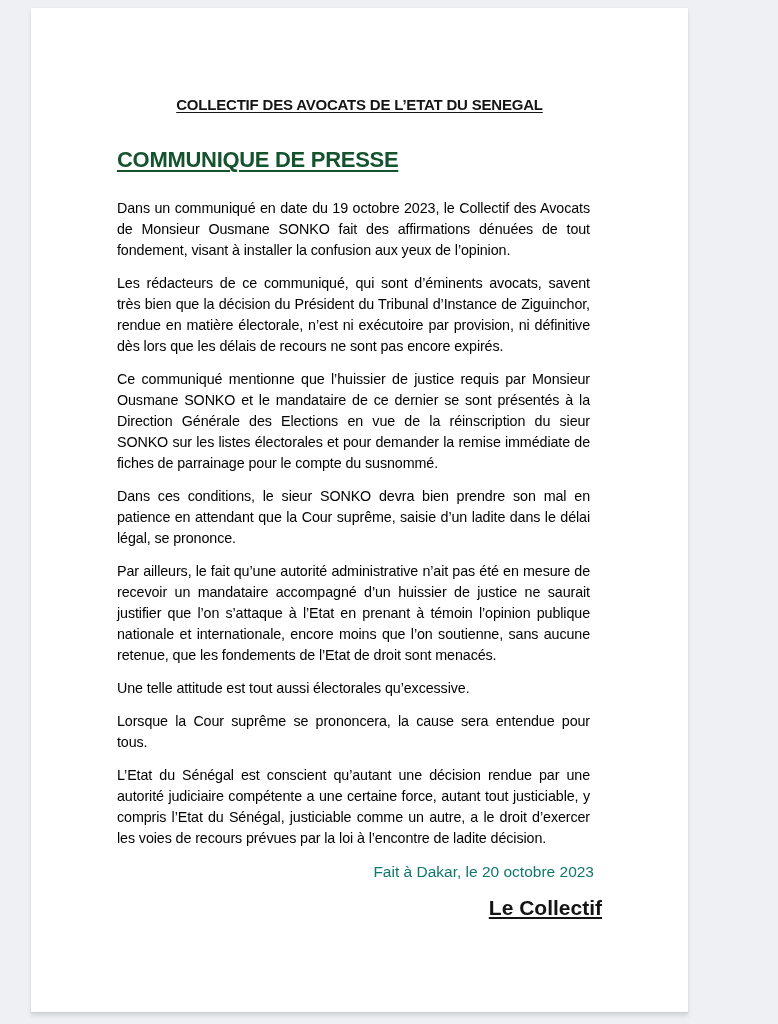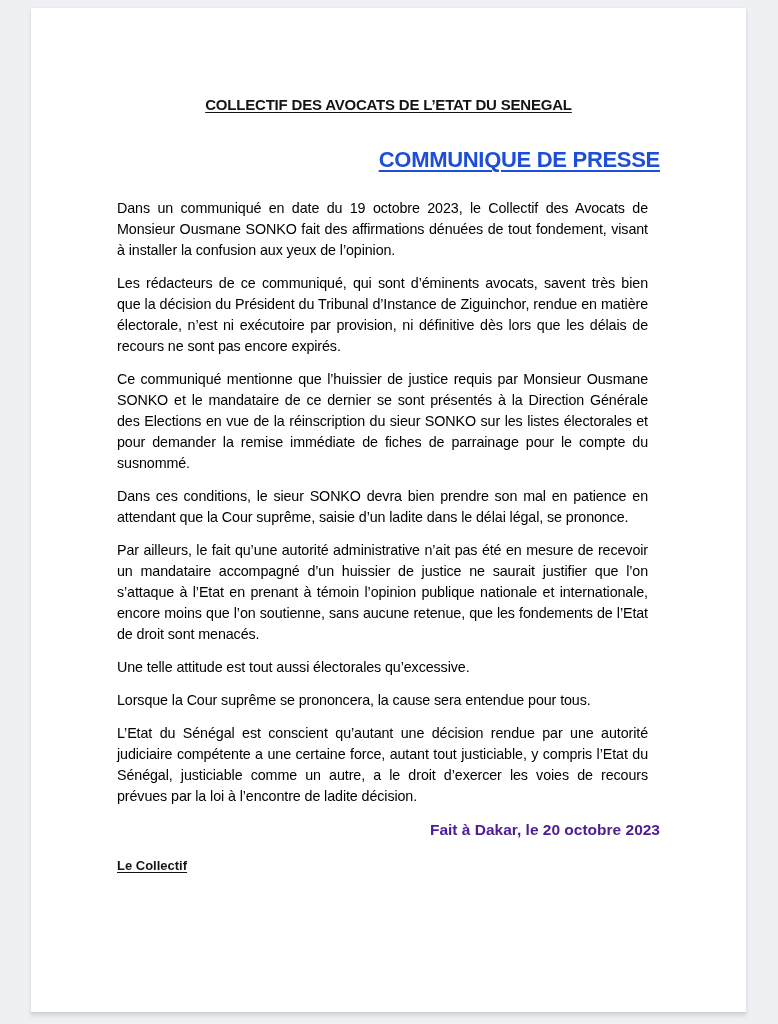--- a/index.html
+++ b/index.html
@@ -11,21 +11,21 @@
     height: 1024px;
     background: #eef0f3;
     position: relative;
     font-family: "Liberation Sans", "DejaVu Sans", sans-serif;
     overflow: hidden;
   }
   .paper {
     position: absolute;
     left: 31px;
     top: 8px;
-    width: 715px;
+    width: 657px;
     height: 1005px;
     background: #ffffff;
     border-bottom: 1px solid #cdd0d4;
     box-shadow: 0 3px 4px rgba(40,45,55,0.12), 0 0 1px rgba(40,45,55,0.10);
     box-sizing: border-box;
     padding: 87px 86px 0 86px;
     color: #1b1b1b;
   }
   .org-title {
     margin: 0;
@@ -33,53 +33,54 @@
     font-size: 15px;
     line-height: 19px;
     font-weight: bold;
     letter-spacing: -0.2px;
     text-decoration: underline;
     text-underline-offset: 2px;
     color: #141414;
   }
   .press-title {
     margin: 33px 0 0 0;
-    text-align: right;
+    text-align: left;
     font-size: 22px;
     line-height: 25px;
     font-weight: bold;
     letter-spacing: -0.3px;
     text-decoration: underline;
     text-decoration-thickness: 2px;
     text-underline-offset: 3px;
-    color: #1d4ed8;
+    color: #14532d;
   }
   .body-text {
     margin-top: 26px;
   }
   .body-text p {
     margin: 0 12px 12px 0;
     font-size: 14.3px;
     line-height: 21px;
     letter-spacing: -0.1px;
     text-align: justify;
     text-justify: inter-word;
     color: #000000;
   }
   .dateline {
-    margin: 0;
+    margin: 8px;
     text-align: right;
     font-size: 15.5px;
     line-height: 21px;
-    font-weight: bold;
-    color: #4c1d95;
+    font-weight: normal;
+    color: #0f766e;
   }
   .signature {
     margin: 15px 0 0 0;
-    font-size: 13px;
+    text-align: right;
+    font-size: 21px;
     line-height: 21px;
     font-weight: bold;
     text-decoration: underline;
     text-underline-offset: 2px;
     color: #141414;
   }
 </style>
 </head>
 <body>
 

